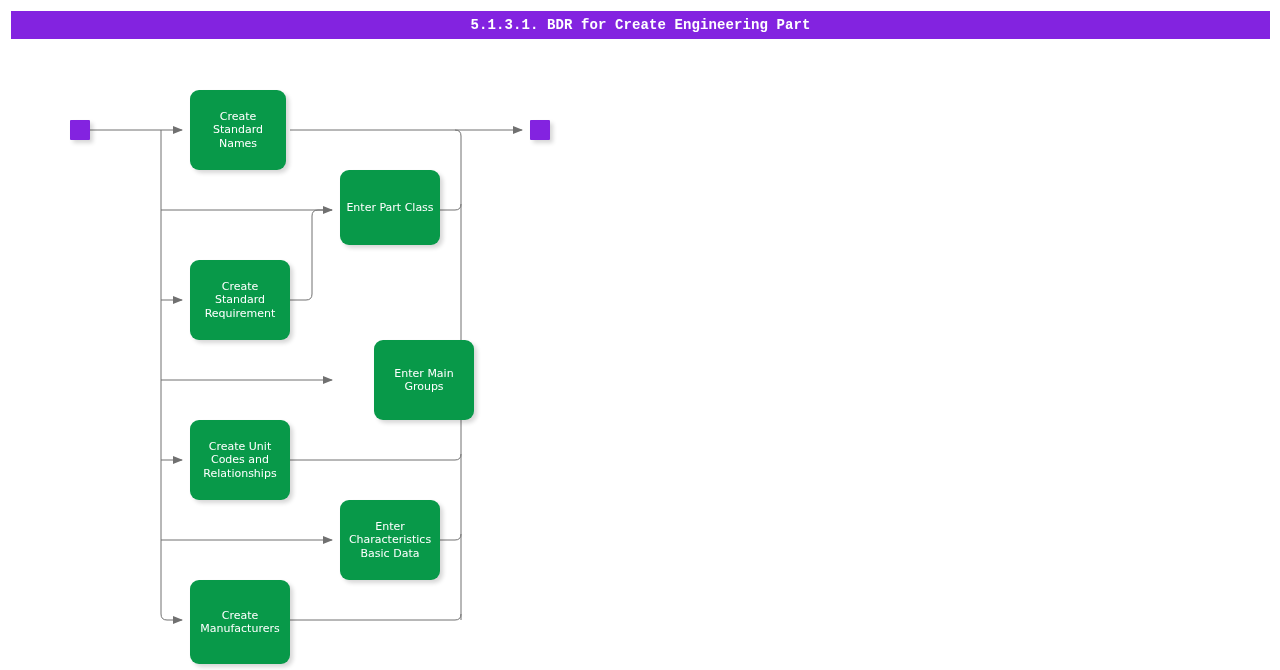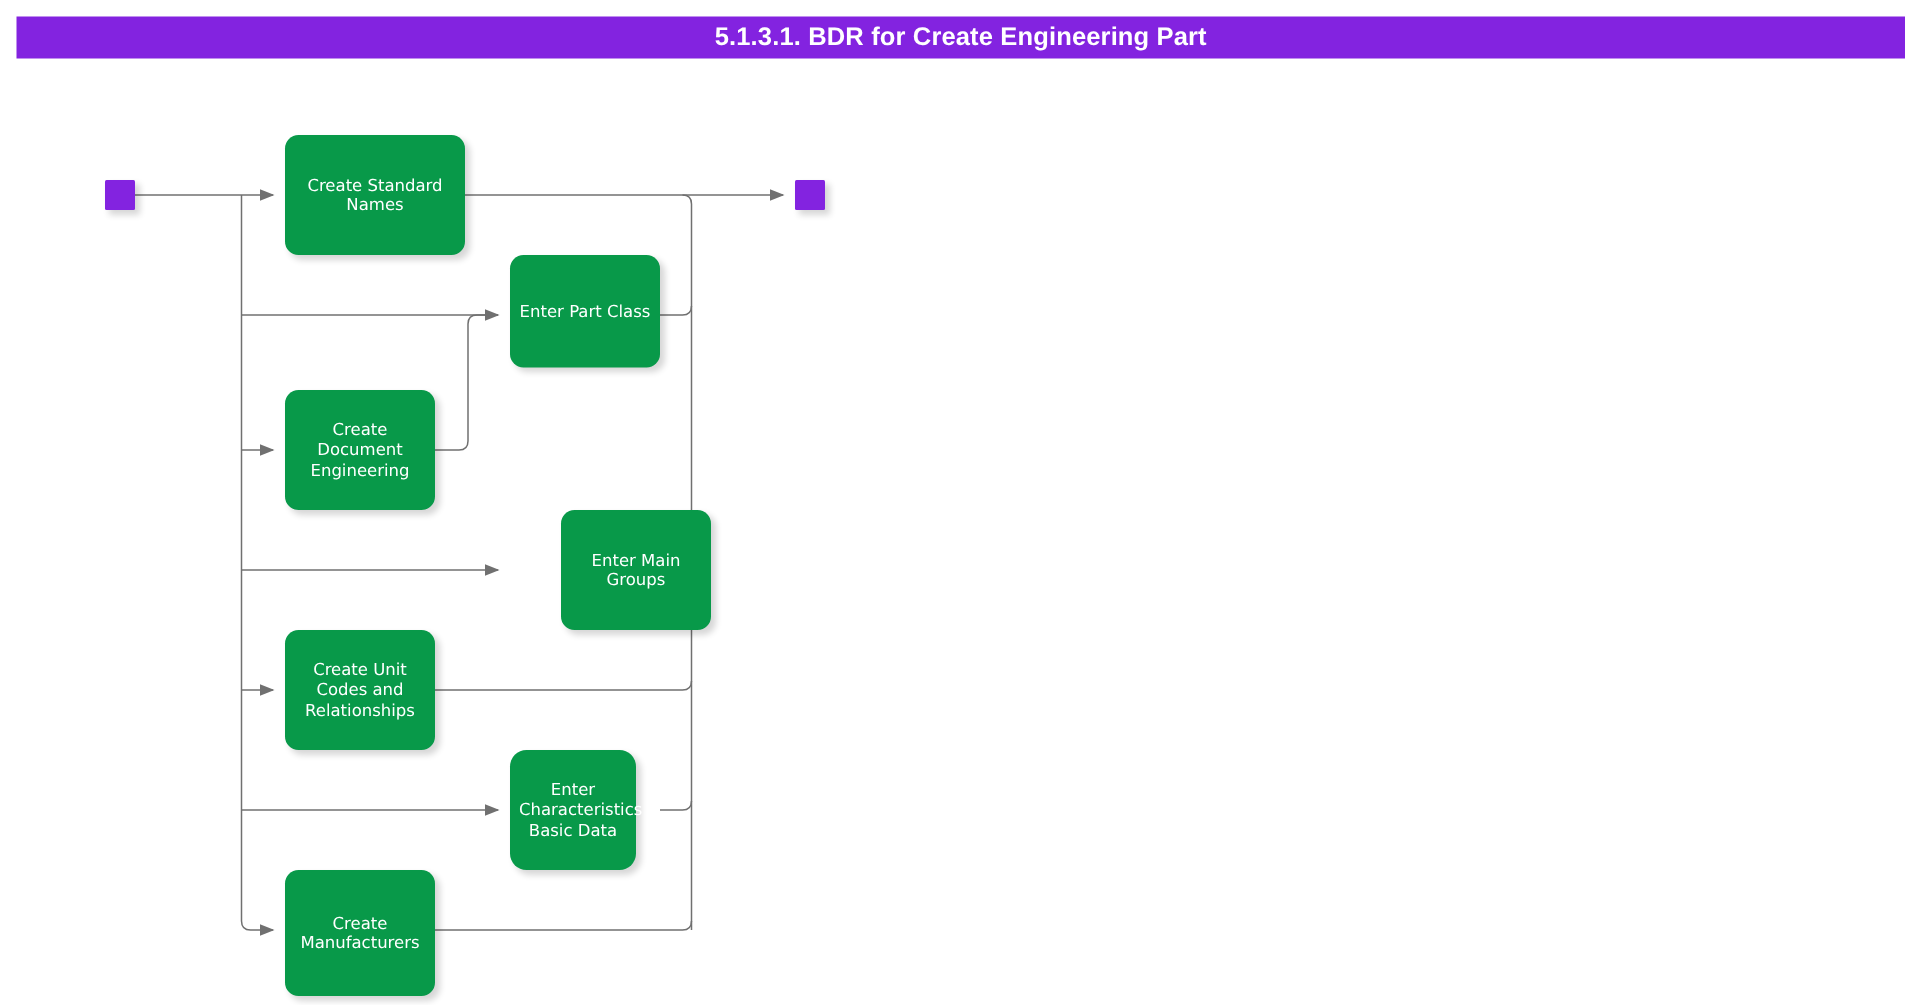--- a/index.html
+++ b/index.html
@@ -26,23 +26,23 @@
     width: 1259px;
     height: 28px;
     background: #8323e0;
     display: flex;
     align-items: center;
     justify-content: center;
     box-sizing: border-box;
   }
   .titlebar-text {
     color: #ffffff;
-    font-size: 17px;
+    font-size: 14px;
     font-weight: bold;
-    font-family: Liberation Sans, sans-serif;
+    font-family: Liberation Mono, monospace;
     letter-spacing: 0.1px;
     white-space: nowrap;
   }
   
   .canvas {
     position: absolute;
     left: 0;
     top: 0;
     width: 1280px;
     height: 670px;
@@ -123,41 +123,41 @@
 
       <path d="M440,540 H455 Q461,540 461,534"></path>
 
       <path d="M290,620 H455 Q461,620 461,614"></path>
     </g>
   </svg>
 
   <div class="terminal" style="left:70px; top:120px;"></div>
   <div class="terminal" style="left:530px; top:120px;"></div>
 
-  <div class="node" style="left:190px; top:90px; width:120px; height:80px;justify-content:flex-end;">
+  <div class="node" style="left:190px; top:90px; width:96px; height:80px;justify-content:flex-end;">
     <span>Create Standard Names</span>
   </div>
 
   <div class="node" style="left:340px; top:170px; width:100px; height:75px;">
     <span>Enter Part Class</span>
   </div>
 
   <div class="node" style="left:190px; top:260px; width:100px; height:80px;">
-    <span>Create Document Engineering</span>
+    <span>Create Standard Requirement</span>
   </div>
 
   <div class="node" style="left:340px; top:340px; width:100px; height:80px;margin-left:34px;">
     <span>Enter Main Groups</span>
   </div>
 
   <div class="node" style="left:190px; top:420px; width:100px; height:80px;">
     <span>Create Unit Codes and Relationships</span>
   </div>
 
-  <div class="node" style="left:340px; top:500px; width:84px; height:80px;border-radius:11px;">
+  <div class="node" style="left:340px; top:500px; width:100px; height:80px;">
     <span>Enter Characteristics Basic Data</span>
   </div>
 
   <div class="node" style="left:190px; top:580px; width:100px; height:84px;">
     <span>Create Manufacturers</span>
   </div>
 
 </div>
 
 </body></html>

